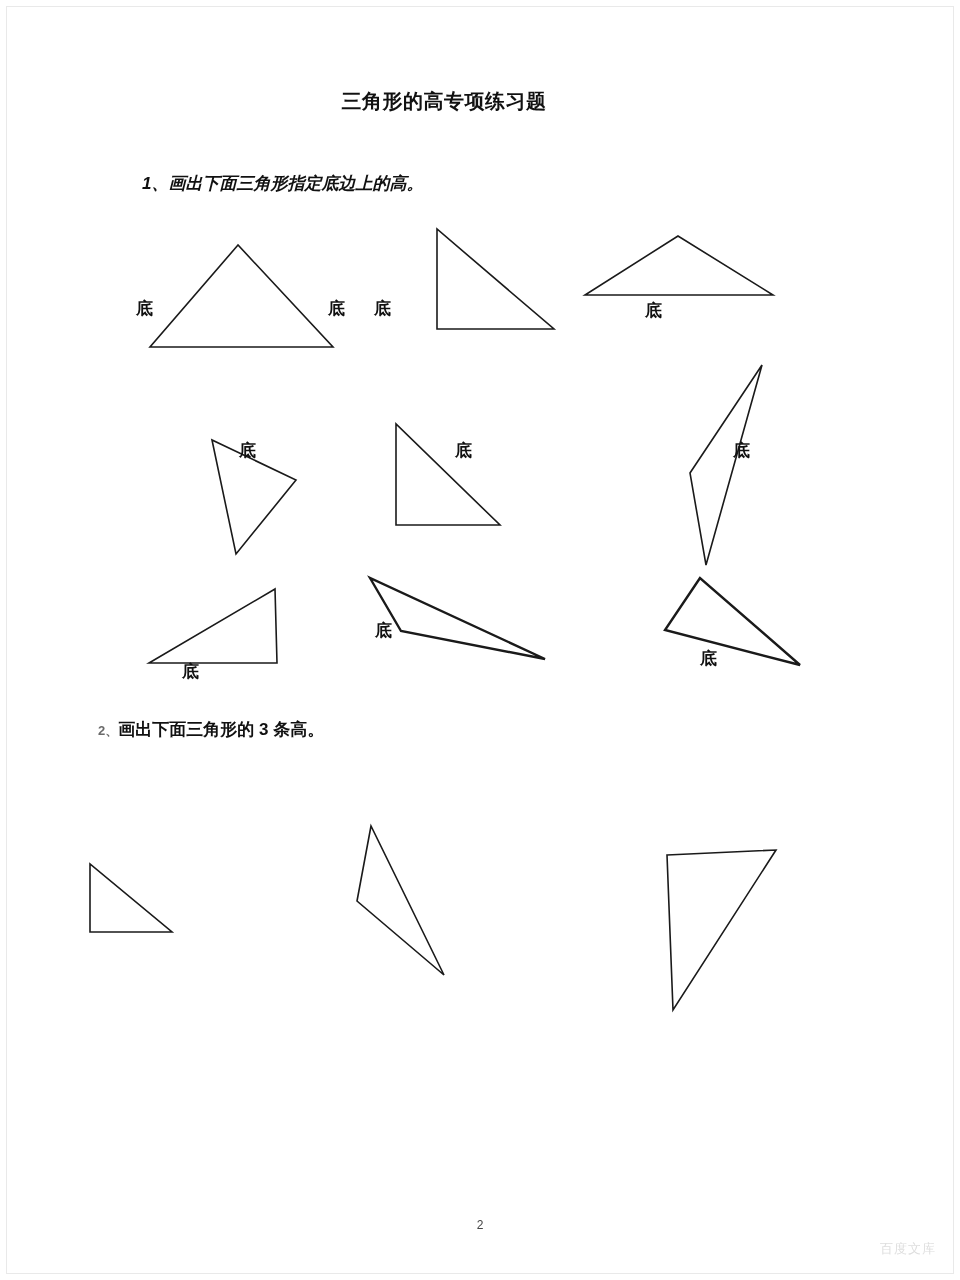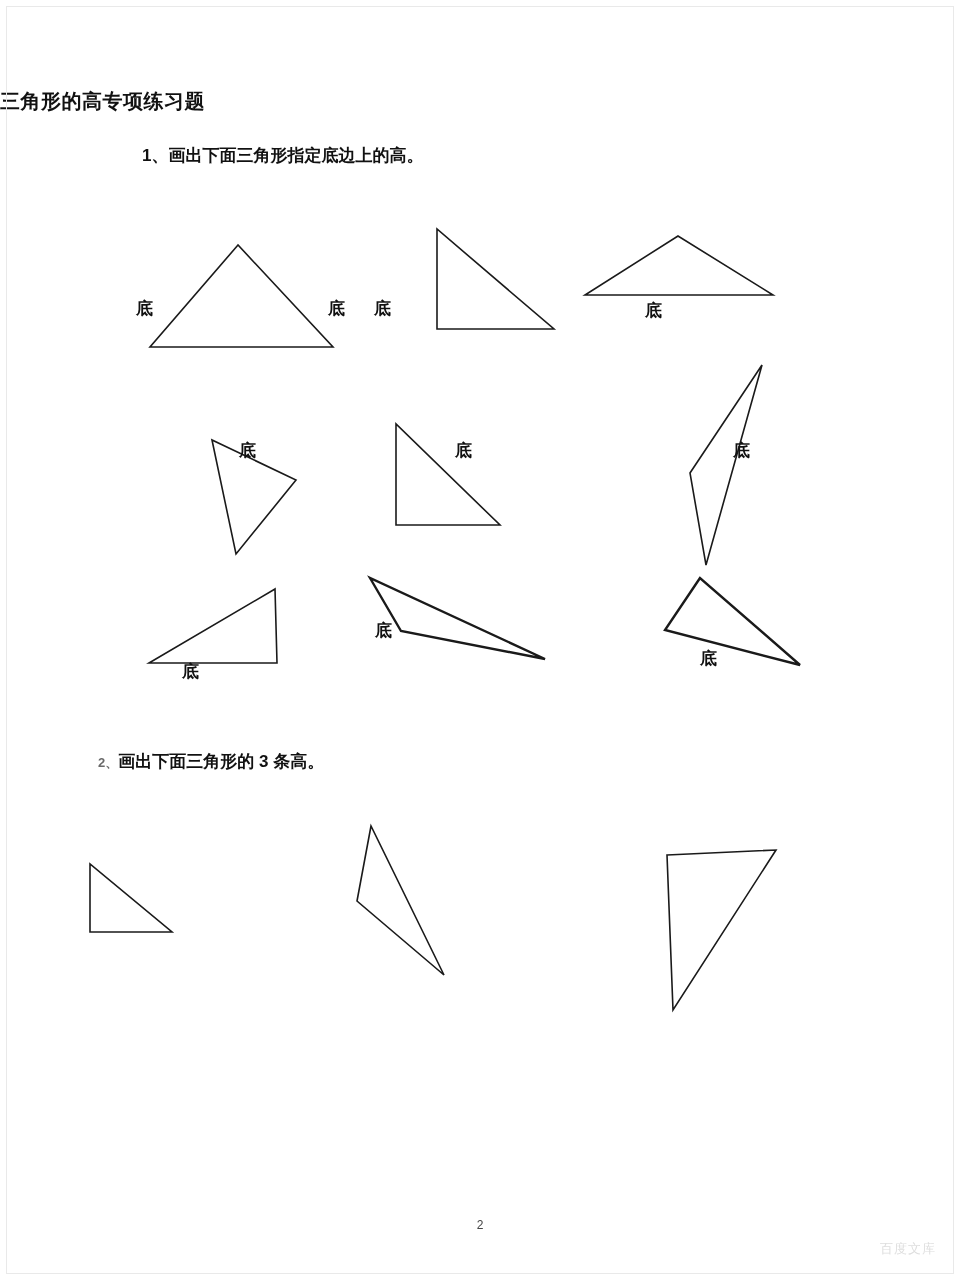--- a/index.html
+++ b/index.html
@@ -25,35 +25,36 @@
     position: absolute;
     left: 6px; top: 6px; right: 6px; bottom: 6px;
     border: 1px solid #e9e9e9;
     pointer-events: none;
   }
   #doc-title {
     position: absolute;
     left: 0;
     top: 88px;
     width: 888px;
+    text-align: center;
     font-size: 20px;
     font-weight: bold;
     color: #111;
     letter-spacing: 0.5px;
     font-family: "Liberation Sans", sans-serif;
   }
   .q-heading {
     position: absolute;
     font-size: 17px;
     font-weight: bold;
     color: #111;
     white-space: nowrap;
   }
-  #q1-heading { left: 142px; top: 144px; }
-  #q2-heading { left: 98px; top: 750px; }
+  #q1-heading { left: 142px; top: 172px; font-style: italic; }
+  #q2-heading { left: 98px; top: 718px; }
   #q2-heading .qnum-small {
     font-size: 13px;
     color: #6a6a6a;
     font-weight: bold;
   }
   svg.figures {
     position: absolute;
     left: 0;
     top: 0;
     width: 960px;

